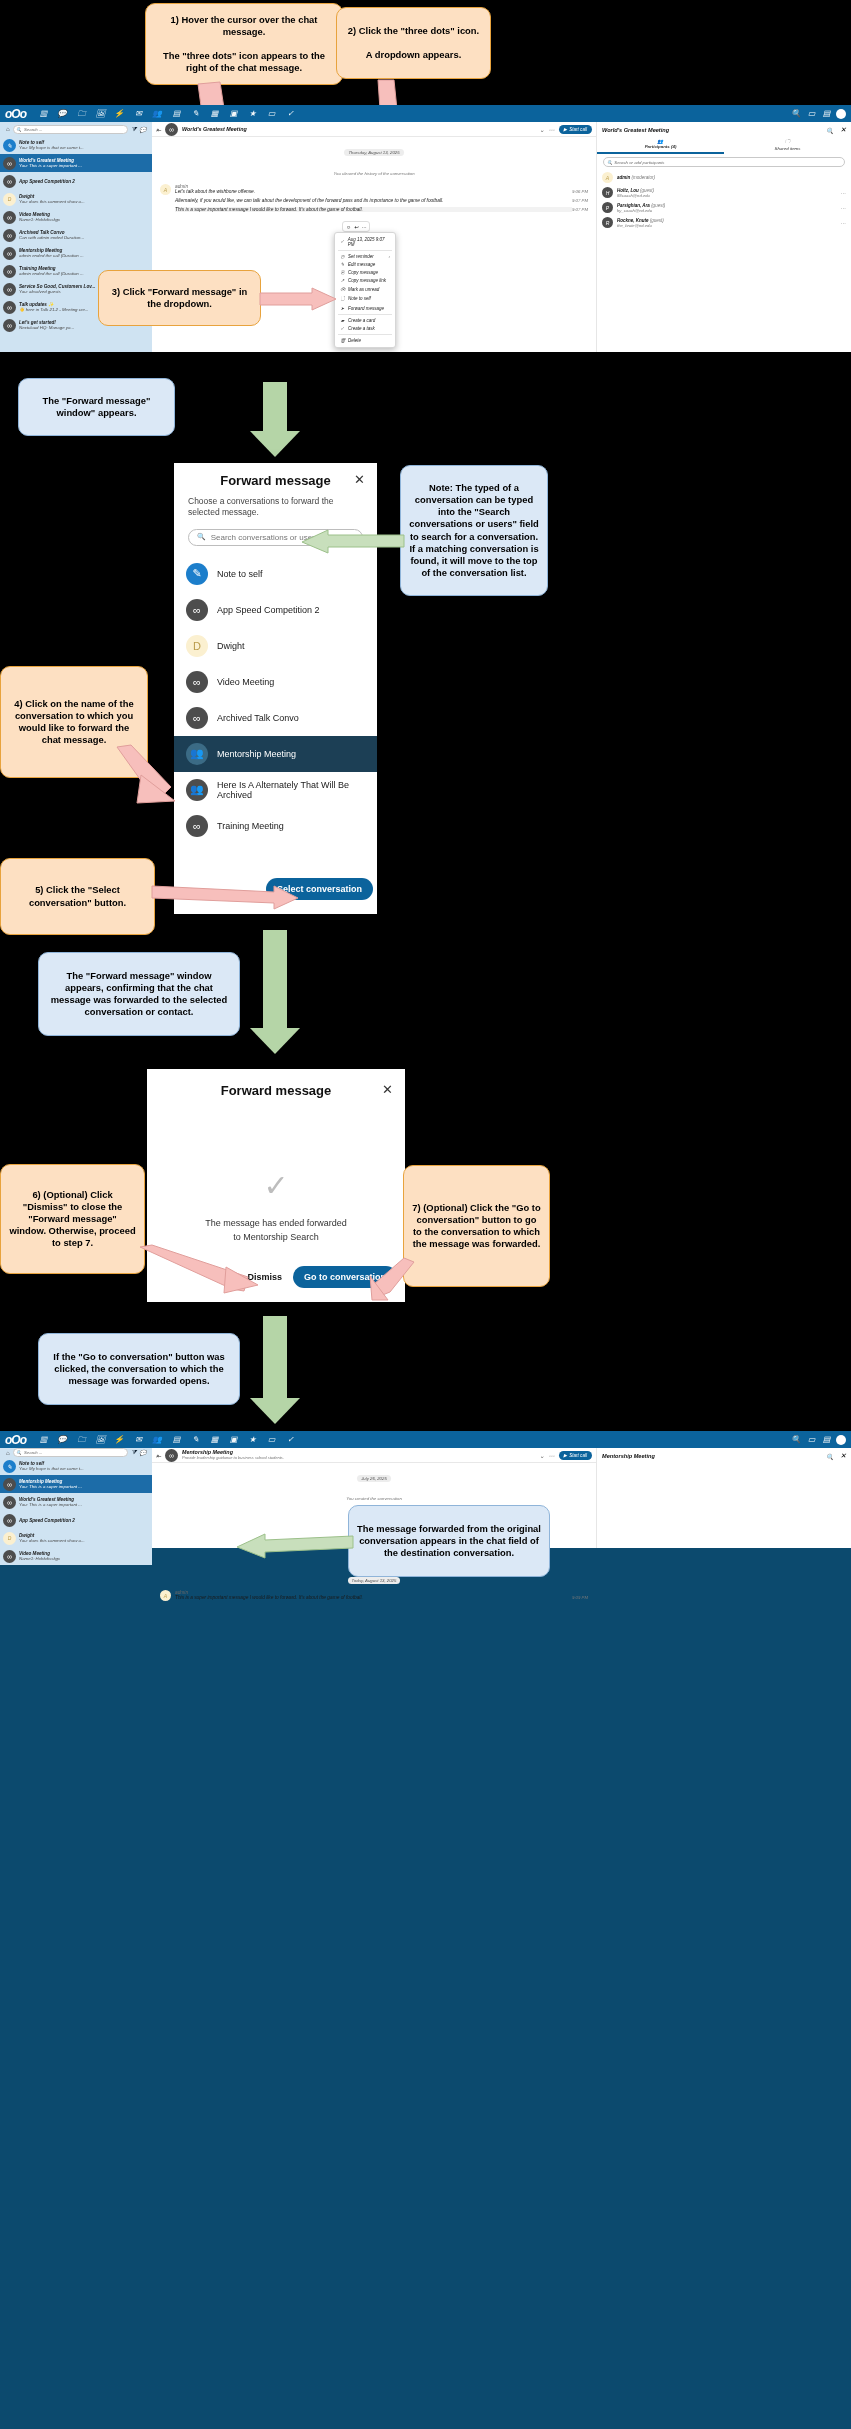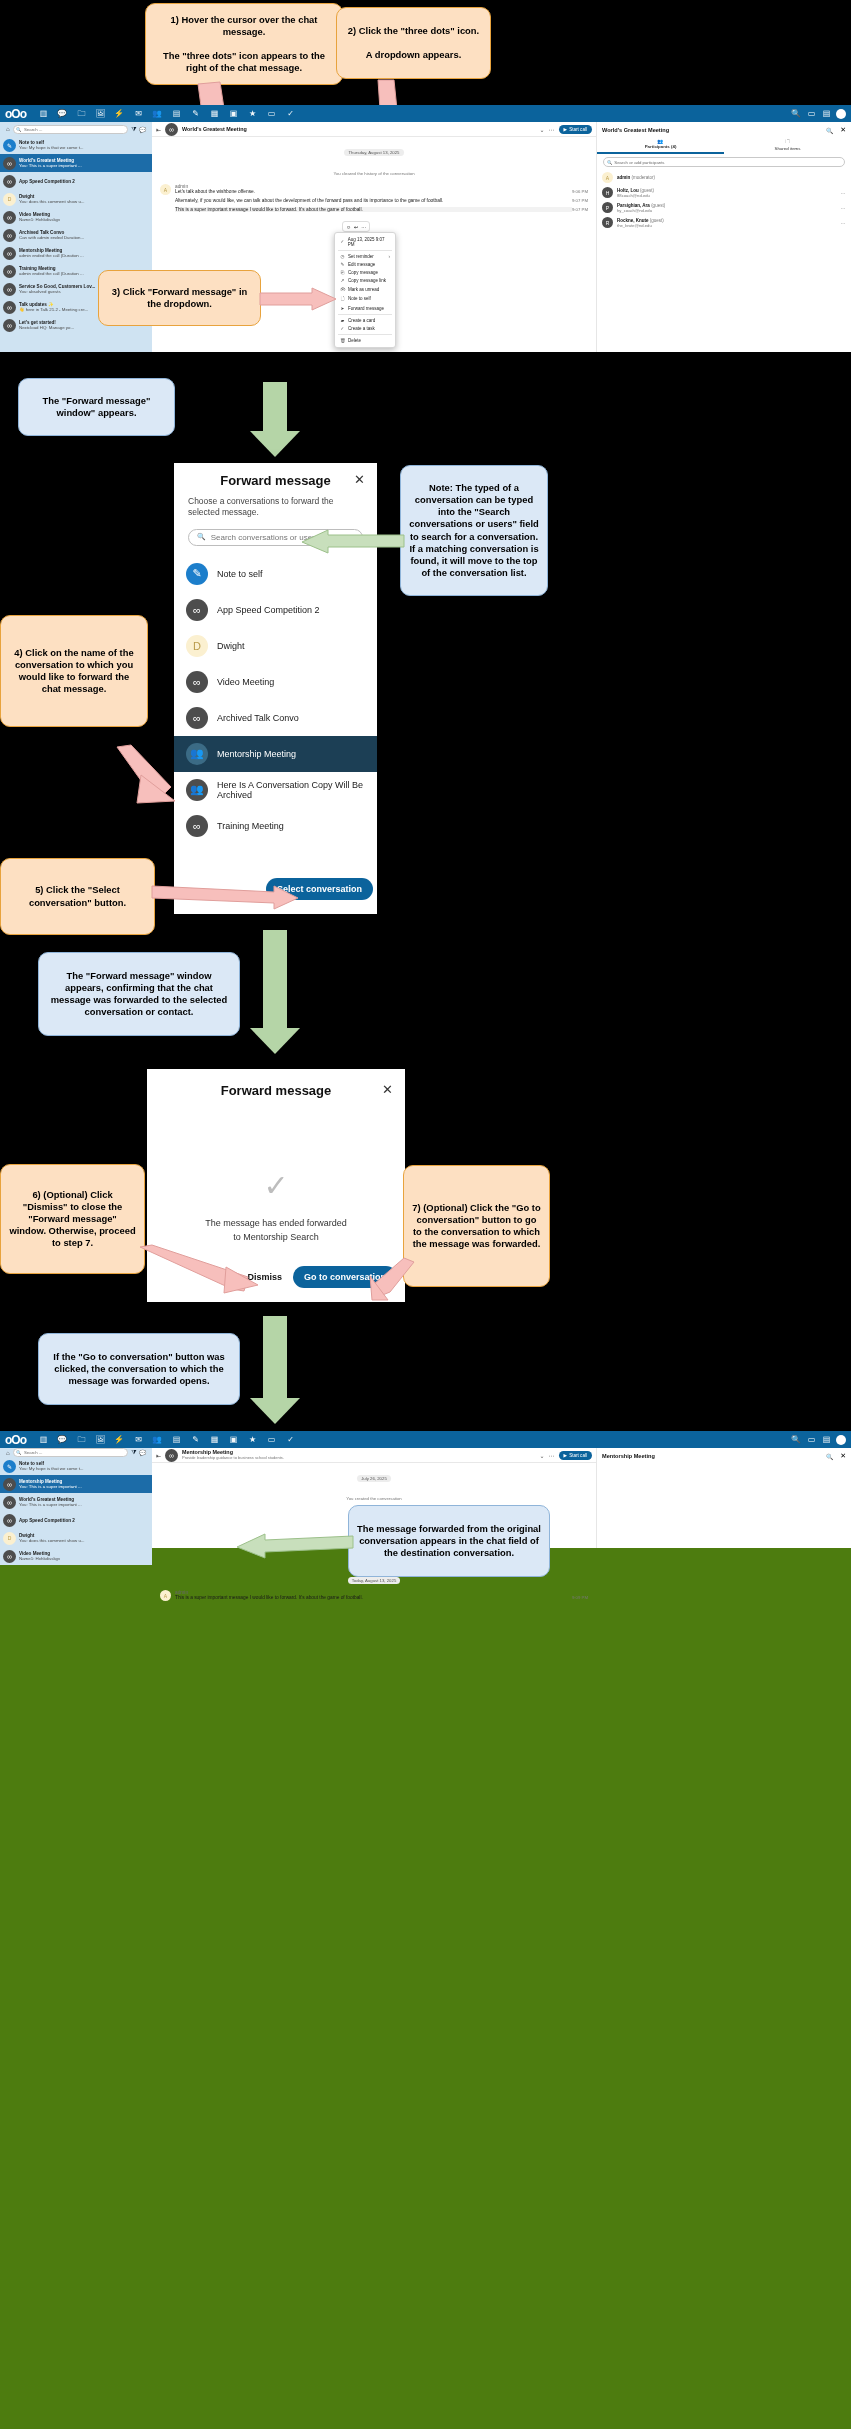--- a/index.html
+++ b/index.html
@@ -34,21 +34,21 @@
   .garrow .head {
     position:absolute; left:50%; transform:translateX(-50%);
     width:0; height:0; border-left:25px solid transparent; border-right:25px solid transparent;
     border-top:26px solid #b5d5a7;
   }
 
   
   .pinksvg { position:absolute; overflow:visible; }
 
   
-  .app { position:absolute; background:#4d7c0f; overflow:hidden; }
+  .app { position:absolute; background:#0c4a6e; overflow:hidden;font-style:italic; }
   .appbar {
     height:17px; background:#0b639c; display:flex; align-items:center;
     padding:0 5px; gap:0px;
   }
   .appbar .logo { color:#fff; font-size:12px; letter-spacing:-1px; font-weight:bold; margin-right:8px;}
   .appbar .ico { color:#fff; font-size:8px; width:19px; text-align:center; opacity:.95; }
   .appbar .spacer { flex:1; }
   .appbar .rico { color:#fff; font-size:8px; width:15px; text-align:center; }
   .appbar .avatar {
     width:10px;height:10px;border-radius:50%;background:#fff;display:inline-block;
@@ -478,38 +478,38 @@
     <div class="mrow">
       <div class="mav">∞</div>
       <div class="mlabel">Archived Talk Convo</div>
     </div>
     <div class="mrow sel">
       <div class="mav sel">👥</div>
       <div class="mlabel">Mentorship Meeting</div>
     </div>
     <div class="mrow">
       <div class="mav">👥</div>
-      <div class="mlabel">Here Is A Conversation Copy Will Be Archived</div>
+      <div class="mlabel">Here Is A Alternately That Will Be Archived</div>
     </div>
     <div class="mrow">
       <div class="mav">∞</div>
       <div class="mlabel">Training Meeting</div>
     </div>
   </div>
   <div style="position:absolute; right:4px; bottom:14px;">
     <span class="mbtn">Select conversation</span>
   </div>
 </div>
 
 <div class="callout blue" style="left:400px; top:465px; width:148px; height:131px; font-size:9.4px;">Note: The typed of a conversation can be typed into the "Search conversations or users" field to search for a conversation.  If a matching conversation is found, it will move to the top of the conversation list.</div>
 <svg class="pinksvg" style="left:300px; top:530px; width:104px; height:26px;">
   <polygon points="104,5 28,5 28,0 2,12 28,23 28,17 104,17" fill="#c8dfbc" stroke="#9cc08a" stroke-width="1"></polygon>
 </svg>
 
-<div class="callout orange" style="left:0px; top:615px; width:148px; height:112px; font-size:9.4px;">4) Click on the name of the conversation to which you would like to forward the chat message.</div>
+<div class="callout orange" style="left:0px; top:666px; width:148px; height:112px; font-size:9.4px;">4) Click on the name of the conversation to which you would like to forward the chat message.</div>
 <svg class="pinksvg" style="left:115px; top:745px; width:80px; height:60px;">
   <polygon points="2,2 16,0 56,42 44,54 32,44" fill="#f7bfbc" stroke="#e09e9b" stroke-width="1"></polygon>
   <polygon points="26,30 60,56 22,58" fill="#f7bfbc" stroke="#e09e9b" stroke-width="1"></polygon>
 </svg>
 
 <div class="callout orange" style="left:0px; top:858px; width:155px; height:77px; font-size:9.4px;">5) Click the "Select conversation" button.</div>
 <svg class="pinksvg" style="left:152px; top:880px; width:150px; height:30px;">
   <polygon points="0,6 122,12 122,6 146,18 122,29 122,23 0,18" fill="#f7bfbc" stroke="#e09e9b" stroke-width="1"></polygon>
 </svg>
 

